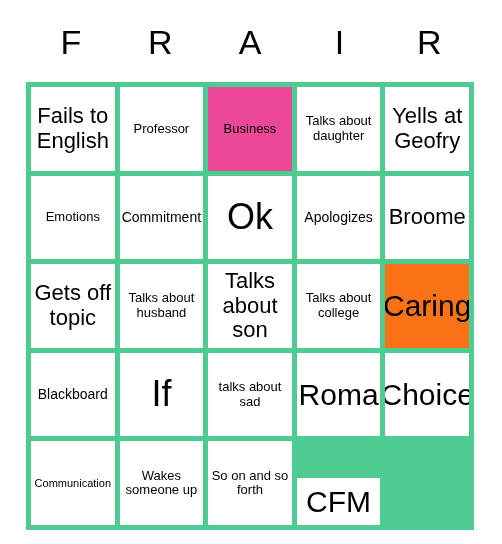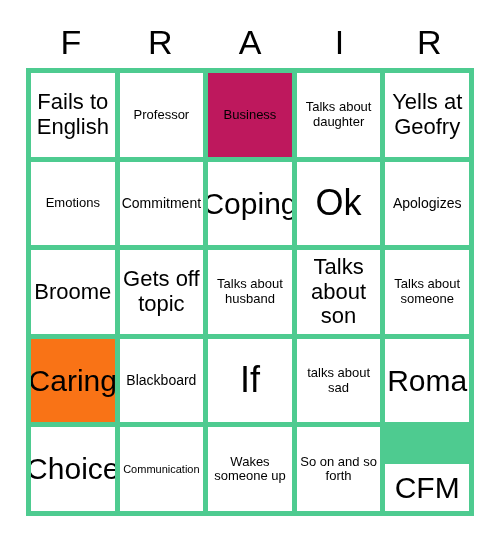--- a/index.html
+++ b/index.html
@@ -41,21 +41,21 @@
     font-weight: 400;
     color: #000000;
     line-height: 1;
     letter-spacing: 0px;
   }
 
   
   #bingo-grid {
     position: absolute;
     left: 26px;
-    top: 68px;
+    top: 82px;
     width: 448px;
     height: 448px;
     background: #4ECB90;
     display: grid;
     grid-template-columns: repeat(5, 1fr);
     grid-template-rows: repeat(5, 1fr);
     gap: 5px;
     padding: 5px;
     box-sizing: border-box;
   }
@@ -92,35 +92,34 @@
     <div class="header-letter">F</div>
     <div class="header-letter">R</div>
     <div class="header-letter">A</div>
     <div class="header-letter">I</div>
     <div class="header-letter">R</div>
   </div>
 
   <div id="bingo-grid" style="background: rgb(78, 203, 144);">
     <div class="bingo-cell size-xl" style="background: rgb(255, 255, 255); color: rgb(0, 0, 0);">Fails to English</div>
     <div class="bingo-cell size-md" style="background: rgb(255, 255, 255); color: rgb(0, 0, 0);">Professor</div>
-    <div class="bingo-cell size-lg" style="background: #be185d; color: rgb(0, 0, 0);">Business</div>
+    <div class="bingo-cell size-lg" style="background: #ec4899; color: rgb(0, 0, 0);">Business</div>
     <div class="bingo-cell size-lg" style="background: rgb(255, 255, 255); color: rgb(0, 0, 0);">Talks about daughter</div>
     <div class="bingo-cell size-xl" style="background: rgb(255, 255, 255); color: rgb(0, 0, 0);">Yells at Geofry</div>
 
     <div class="bingo-cell size-lg" style="background: rgb(255, 255, 255); color: rgb(0, 0, 0);">Emotions</div>
     <div class="bingo-cell size-sm" style="background: rgb(255, 255, 255); color: rgb(0, 0, 0);">Commitment</div>
-    <div class="bingo-cell size-xxl" style="background: rgb(255, 255, 255); color: rgb(0, 0, 0);">Coping</div>
     <div class="bingo-cell size-huge" style="background: rgb(255, 255, 255); color: rgb(0, 0, 0);">Ok</div>
     <div class="bingo-cell size-sm" style="background: rgb(255, 255, 255); color: rgb(0, 0, 0);">Apologizes</div>
 
     <div class="bingo-cell size-xl" style="background: rgb(255, 255, 255); color: rgb(0, 0, 0);">Broome</div>
     <div class="bingo-cell size-xl" style="background: rgb(255, 255, 255); color: rgb(0, 0, 0);">Gets off topic</div>
     <div class="bingo-cell size-lg" style="background: rgb(255, 255, 255); color: rgb(0, 0, 0);">Talks about husband</div>
     <div class="bingo-cell size-xl" style="background: rgb(255, 255, 255); color: rgb(0, 0, 0);">Talks about son</div>
-    <div class="bingo-cell size-lg" style="background: rgb(255, 255, 255); color: rgb(0, 0, 0);">Talks about someone</div>
+    <div class="bingo-cell size-lg" style="background: rgb(255, 255, 255); color: rgb(0, 0, 0);">Talks about college</div>
 
     <div class="bingo-cell size-xxl" style="background: #f97316; color: rgb(0, 0, 0);">Caring</div>
     <div class="bingo-cell size-sm" style="background: rgb(255, 255, 255); color: rgb(0, 0, 0);">Blackboard</div>
     <div class="bingo-cell size-huge" style="background: rgb(255, 255, 255); color: rgb(0, 0, 0);">If</div>
     <div class="bingo-cell size-lg" style="background: rgb(255, 255, 255); color: rgb(0, 0, 0);">talks about sad</div>
     <div class="bingo-cell size-xxl" style="background: rgb(255, 255, 255); color: rgb(0, 0, 0);">Roma</div>
 
     <div class="bingo-cell size-xxl" style="background: rgb(255, 255, 255); color: rgb(0, 0, 0);">Choice</div>
     <div class="bingo-cell size-xs" style="background: rgb(255, 255, 255); color: rgb(0, 0, 0);">Communication</div>
     <div class="bingo-cell size-lg" style="background: rgb(255, 255, 255); color: rgb(0, 0, 0);">Wakes someone up</div>

